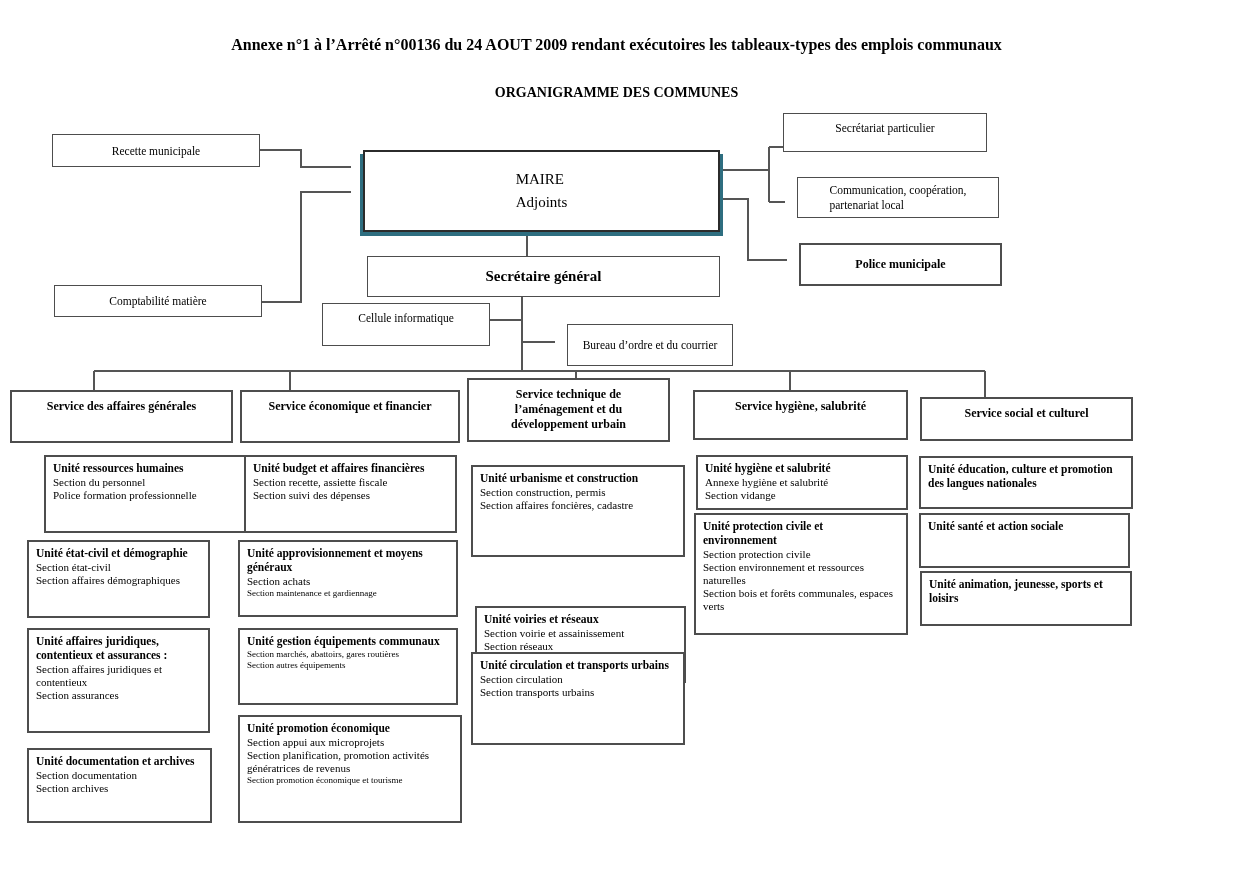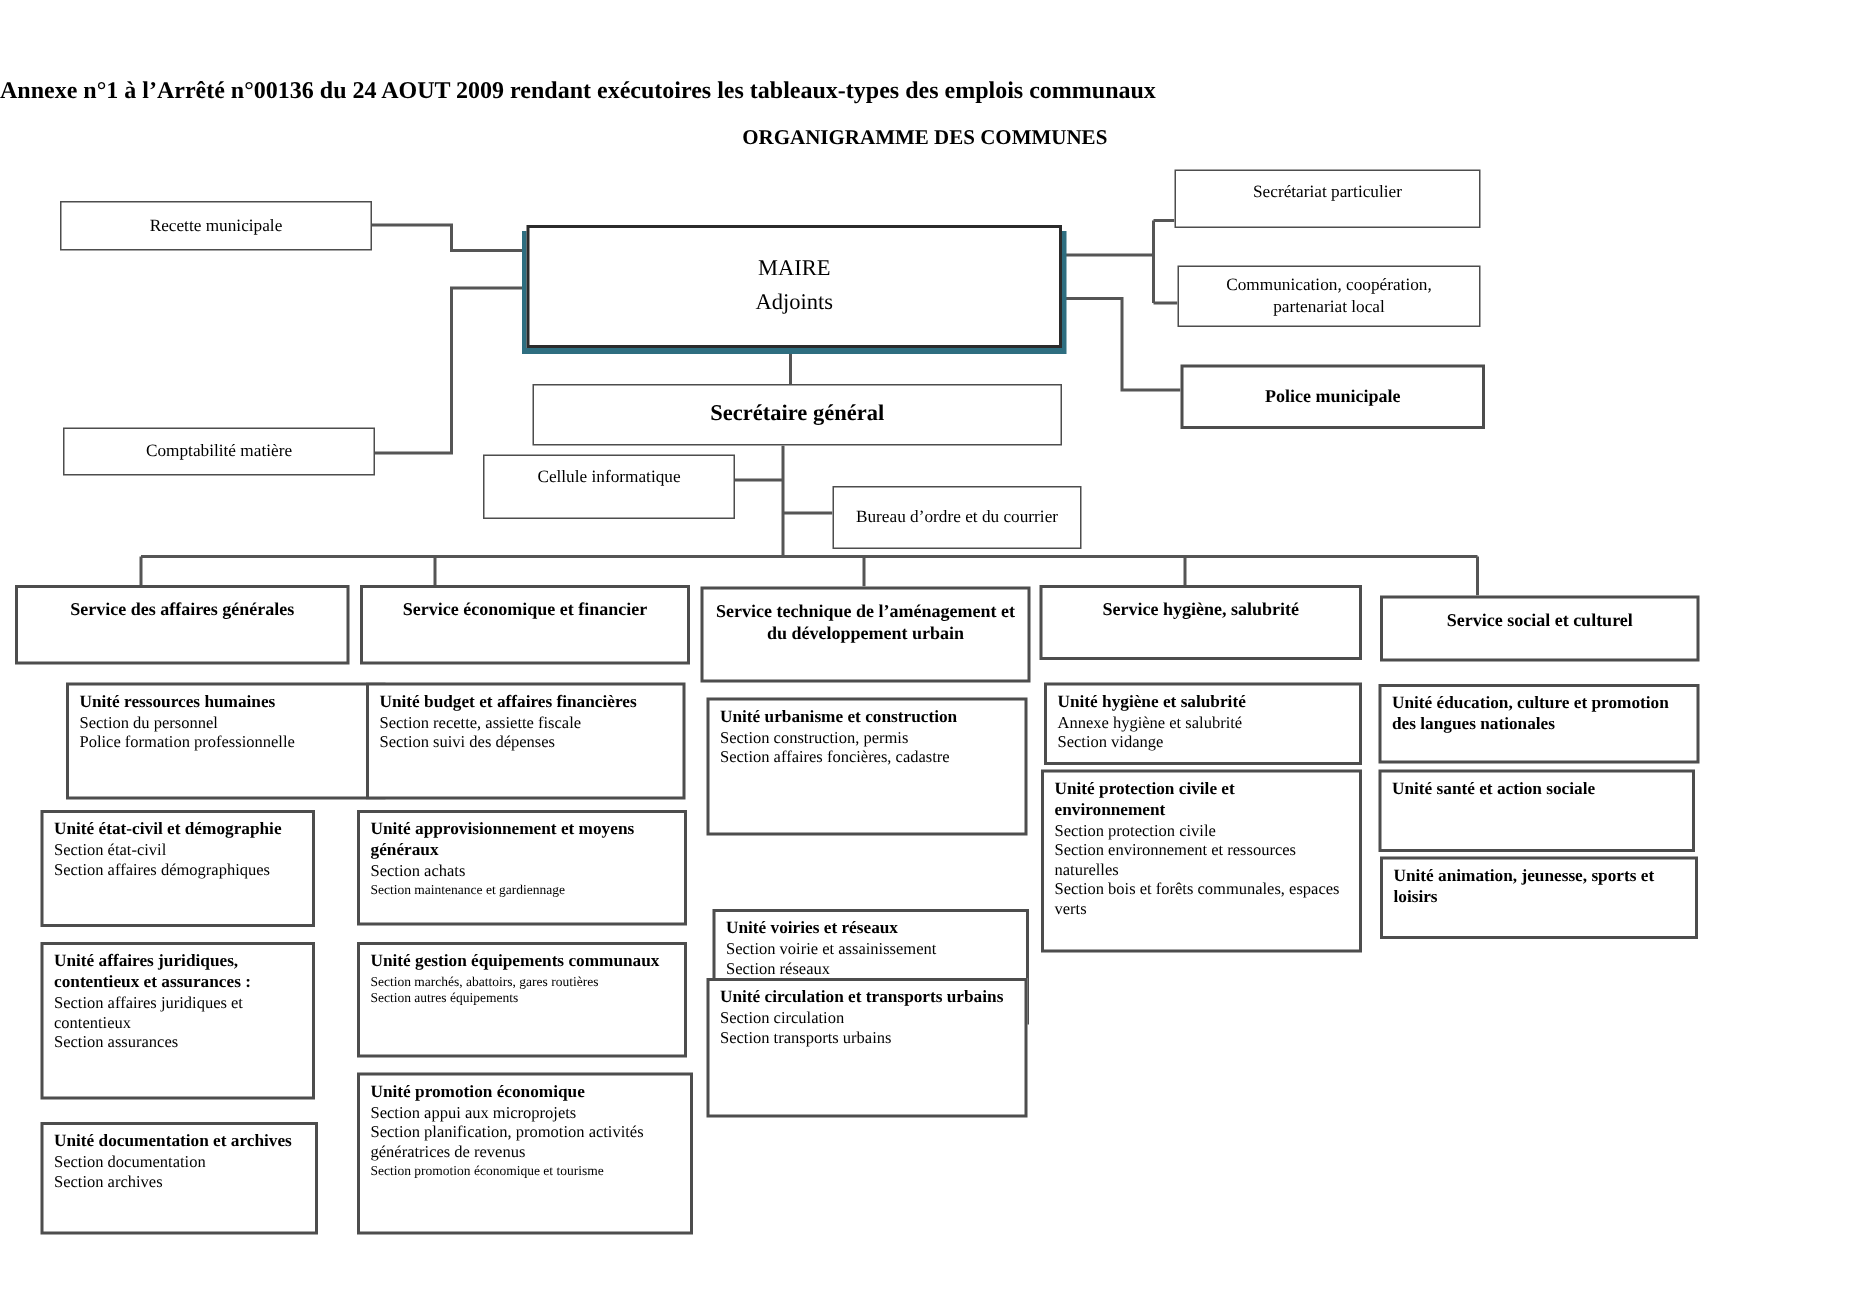--- a/index.html
+++ b/index.html
@@ -6,25 +6,25 @@
   #canvas{
     position:relative;width:1233px;height:872px;background:#fff;overflow:hidden;
     font-family:"Liberation Serif","DejaVu Serif",serif;color:#000;
   }
   #connectors{position:absolute;left:0;top:0;z-index:1;}
   .box{
     position:absolute;background:#fff;border:2px solid #4d4d4d;
     box-sizing:border-box;z-index:2;
   }
   .thin{border-width:1.5px;}
-  .vcenter{display:flex;align-items:center;justify-content:center;text-align:center;}
+  .vcenter{display:flex;align-items:center;justify-content:center;margin-left:12px;}
   .lbl{font-size:11.5px;}
   .bold{font-weight:bold;}
   .title-annex{
-    position:absolute;top:52px;left:0;width:100%;
+    position:absolute;top:36px;left:0;width:100%;text-align:center;
     font-size:16px;font-weight:bold;z-index:2;
   }
   .title-chart{
     position:absolute;top:85px;left:0;width:100%;text-align:center;
     font-size:14px;font-weight:bold;z-index:2;
   }
   #maire{
     border:2px solid #2b2b2b;
     font-size:15px;font-weight:normal;line-height:1.55;
     box-shadow:-3px 4px 0 #2e6e80, 3px 4px 0 #2e6e80;
@@ -99,21 +99,21 @@
   <div class="box vcenter bold" style="left:787px;top:243px;width:203px;height:43px;font-size:12px;">Police municipale</div>
 
   <div id="secretaire-general" class="box thin vcenter" style="left:355px;top:256px;width:353px;height:41px;">Secrétaire général</div>
 
   <div class="box thin lbl toplabel" style="left:322px;top:303px;width:168px;height:43px;">Cellule informatique</div>
 
   <div class="box thin vcenter lbl" style="left:555px;top:324px;width:166px;height:42px;">Bureau d’ordre et du courrier</div>
 
   <div class="box service" style="left:10px;top:390px;width:223px;height:53px;">Service des affaires générales</div>
   <div class="box service" style="left:240px;top:390px;width:220px;height:53px;">Service économique et financier</div>
-  <div class="box service" style="left:467px;top:391px;width:220px;height:64px;">Service technique de l’aménagement et du développement urbain</div>
+  <div class="box service" style="left:467px;top:378px;width:203px;height:64px;">Service technique de l’aménagement et du développement urbain</div>
   <div class="box service" style="left:693px;top:390px;width:215px;height:50px;">Service hygiène, salubrité</div>
   <div class="box service" style="left:920px;top:397px;width:213px;height:44px;">Service social et culturel</div>
 
   <div class="box unit" style="left:12px;top:455px;width:213px;height:78px;margin-left:32px;">
     <div class="u-title">Unité ressources humaines</div>
     <div class="sec">Section du personnel</div>
     <div class="sec">Police formation professionnelle</div>
   </div>
   <div class="box unit" style="left:27px;top:540px;width:183px;height:78px;">
     <div class="u-title">Unité état-civil et démographie</div>

